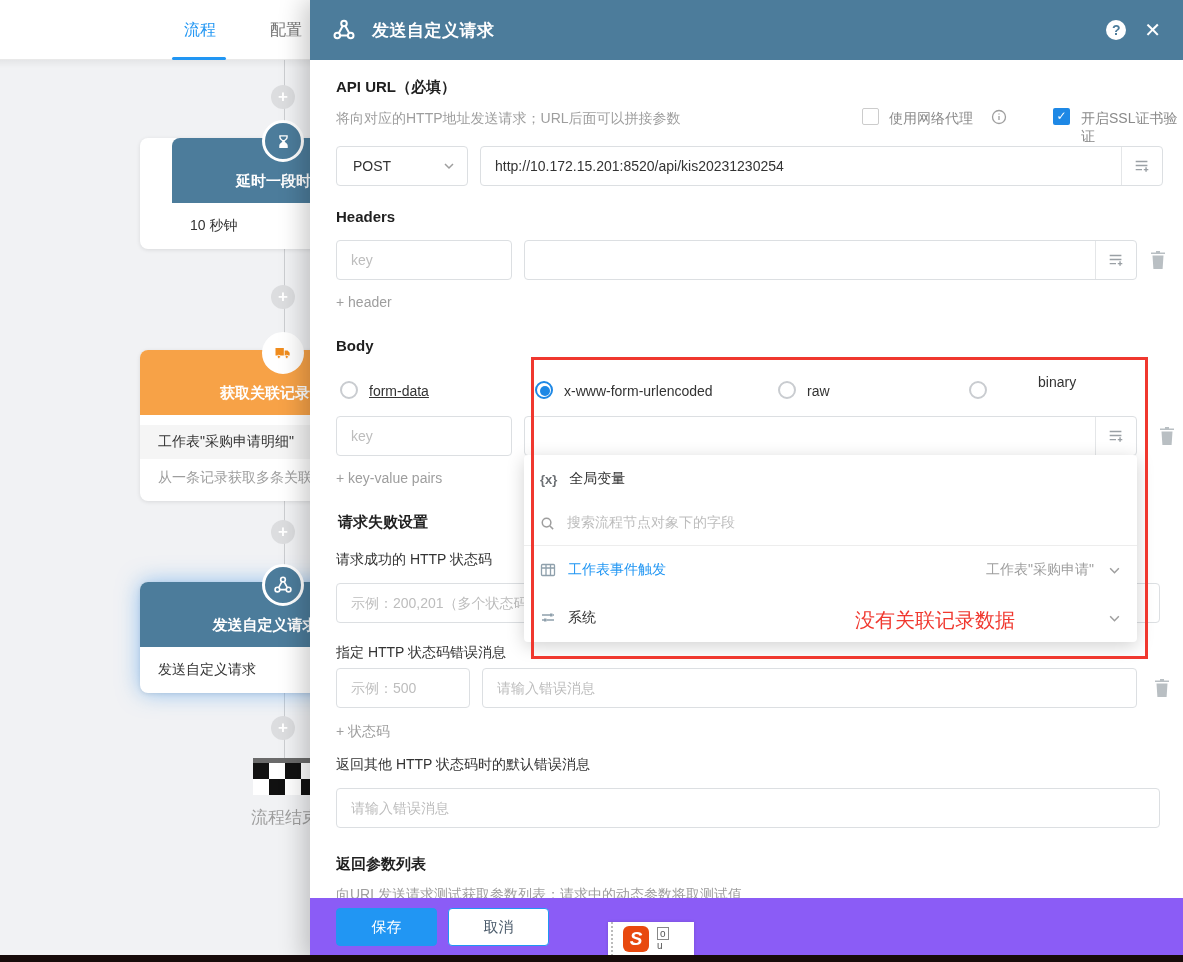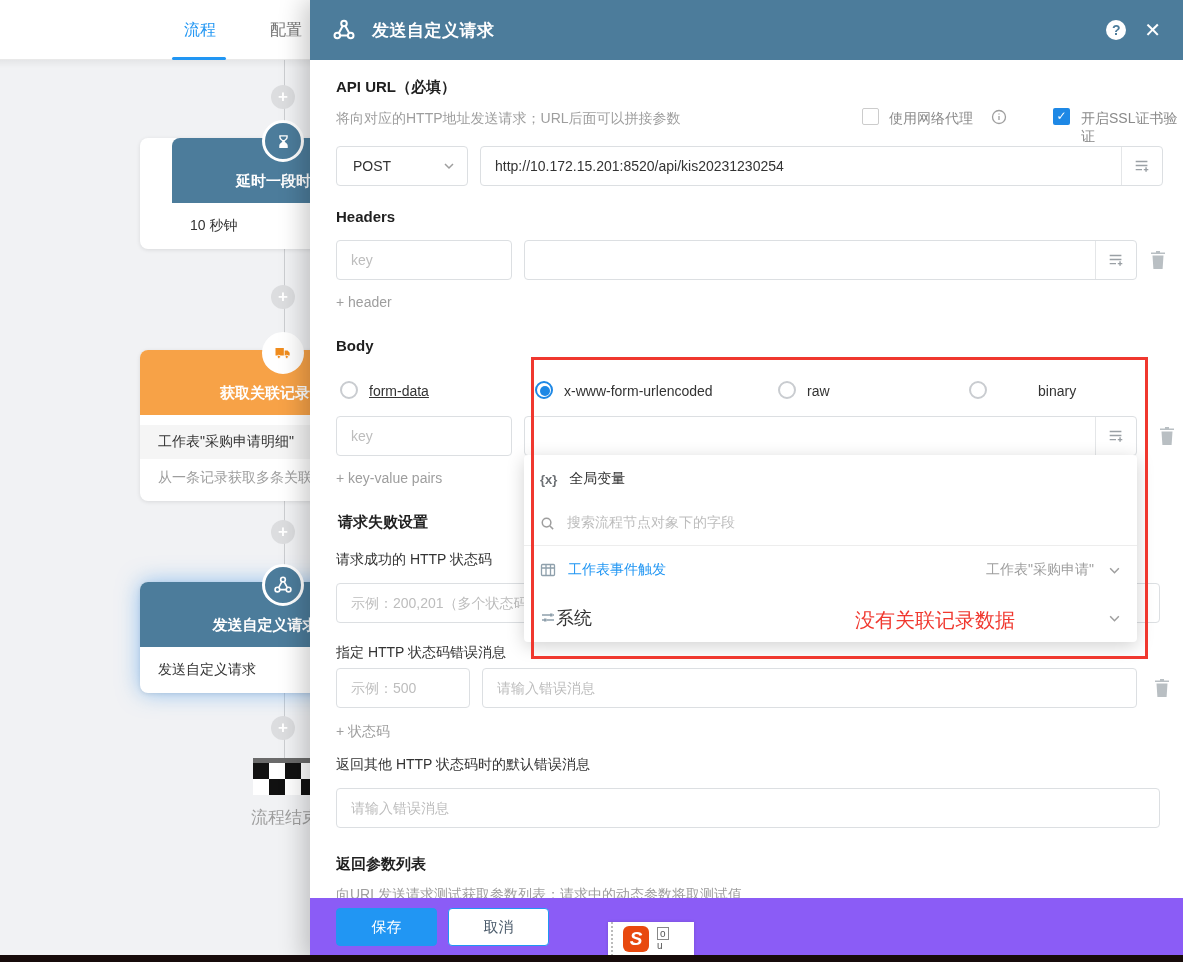--- a/index.html
+++ b/index.html
@@ -69,21 +69,21 @@
   .trash { position:absolute; width:20px; height:22px; cursor:pointer; }
 
   
   #dropdown { left:214px; top:455px; width:613px; background:#fff; border-radius:4px; box-shadow:0 4px 18px rgba(0,0,0,.18); z-index:5; padding-top:2px; }
   .dd-row { display:flex; align-items:center; height:44px; padding:0 16px; }
   .dd-div { height:1px; background:#ededed; margin:0; }
   .dd-gvar-icon { color:#6b6f73; font-size:13px; font-weight:bold; margin-right:12px; }
   .dd-gvar-text { color:#333; font-size:14px; cursor:pointer; }
   .dd-search-ph { color:#bdbdbd; font-size:14px; margin-left:12px; }
   .dd-blue { color:#2196f3; font-size:14px; margin-left:12px; cursor:pointer; }
-  .dd-dark { color:#333; font-size:18px; cursor:pointer; }
+  .dd-dark { color:#333; font-size:14px; margin-left:12px; cursor:pointer; }
   .dd-right { margin-left:auto; display:flex; align-items:center; color:#9e9e9e; font-size:14px; }
   .annotation-text { position:absolute; left:331px; top:152px; color:#f0382f; font-size:20px; white-space:nowrap; }
 
   #red-box { left:221px; top:357px; width:617px; height:302px; border:3px solid #f0382f; z-index:6; pointer-events:none; }
 
   #m-footer { left:0; top:898px; width:1031px; height:58px; background:#8b5cf6; z-index:7; }
   #save-btn { position:absolute; left:26px; top:10px; width:101px; height:38px; background:#2196f3; border:1px solid #2196f3; color:#fff; font-size:15px; border-radius:4px; cursor:pointer; font-family:inherit; }
   #cancel-btn { position:absolute; left:138px; top:10px; width:101px; height:38px; background:#fff; border:1px solid #2196f3; color:#4a5a6a; font-size:15px; border-radius:4px; cursor:pointer; font-family:Liberation Serif, serif; }
 
   
@@ -230,21 +230,21 @@
 
   <div class="sec-label" style="left:26px;top:337px;">Body</div>
 
   <div class="radio" style="left:30px;top:381px;"></div>
   <div class="radio-label" style="left:59px;top:383px;text-decoration:underline;">form-data</div>
   <div class="radio sel" style="left:225px;top:381px;"></div>
   <div class="radio-label" style="left:254px;top:383px;">x-www-form-urlencoded</div>
   <div class="radio" style="left:468px;top:381px;"></div>
   <div class="radio-label" style="left:497px;top:383px;">raw</div>
   <div class="radio" style="left:659px;top:381px;"></div>
-  <div class="radio-label" style="left:688px;top:383px;padding-left:40px;">binary</div>
+  <div class="radio-label" style="left:688px;top:374px;padding-left:40px;">binary</div>
 
   <input class="inp" style="left: 26px; top: 416px; width: 176px;" placeholder="key">
   <div class="composite" style="left:214px;top:416px;width:613px;">
     <input style="">
     <span class="icon-seg">
       <svg width="18" height="18" viewBox="0 0 20 20" fill="none" stroke="#9aa0a5" stroke-width="1.6">
           <path d="M3 5h13M3 9.5h13M3 14h7"></path>
           <path d="M14.5 11.5v5M12 14h5"></path>
         </svg>
     </span>

